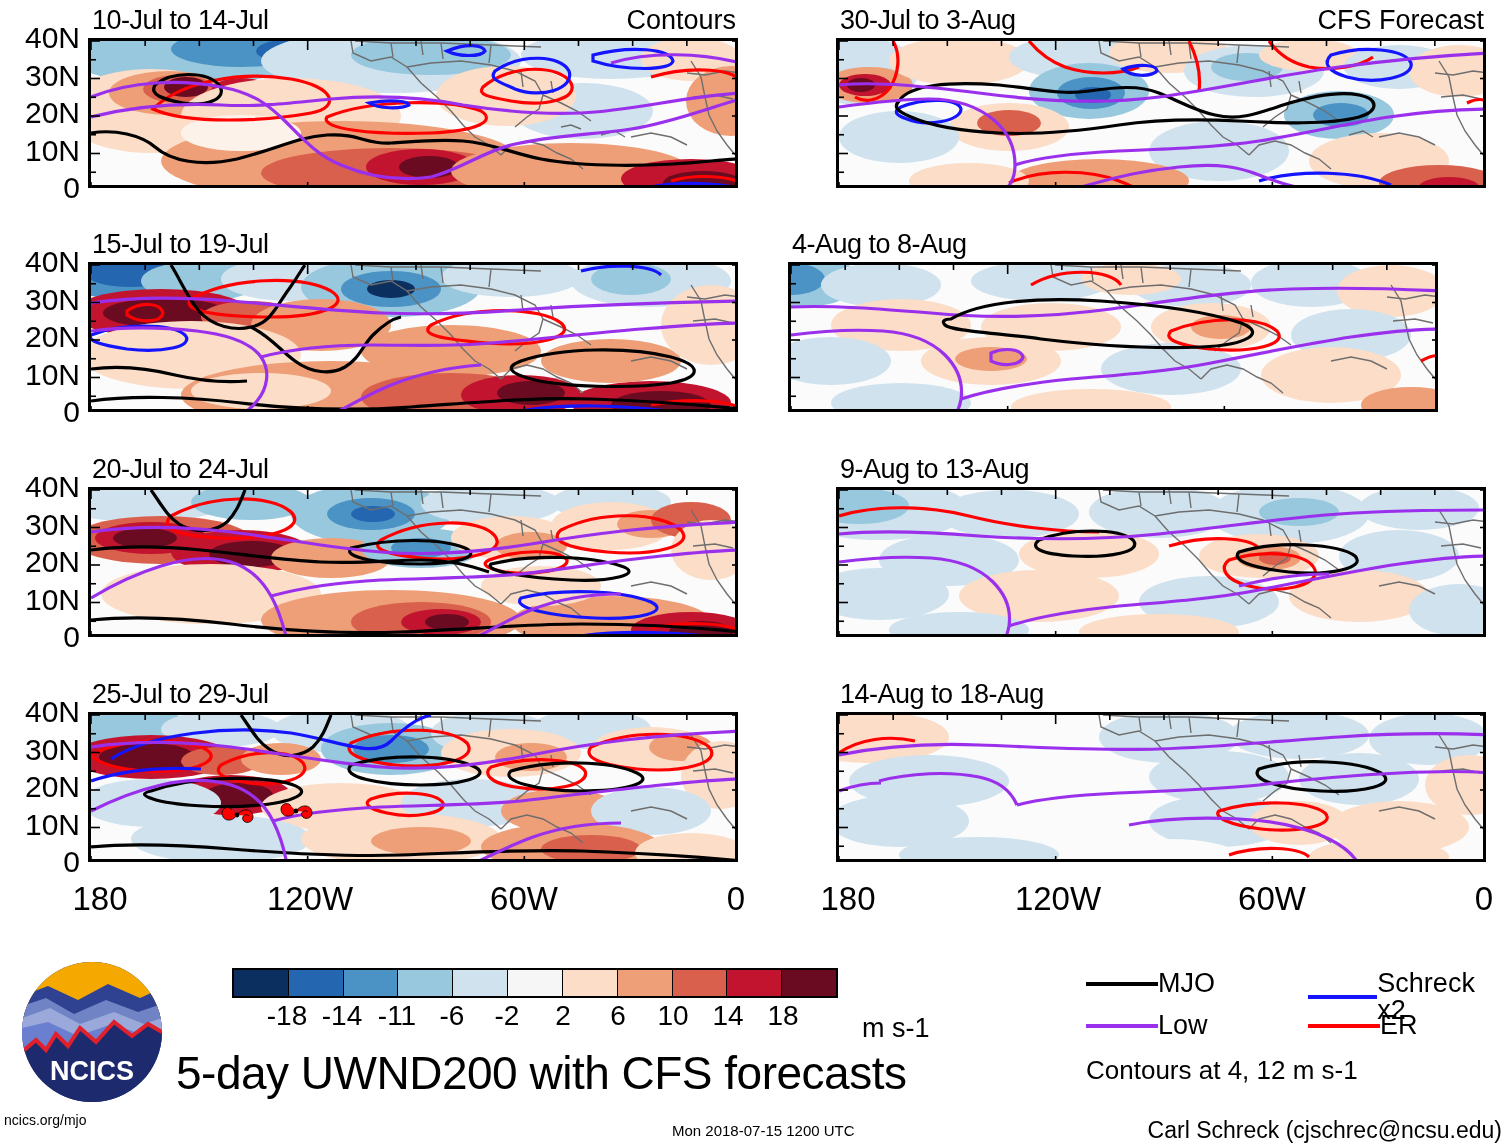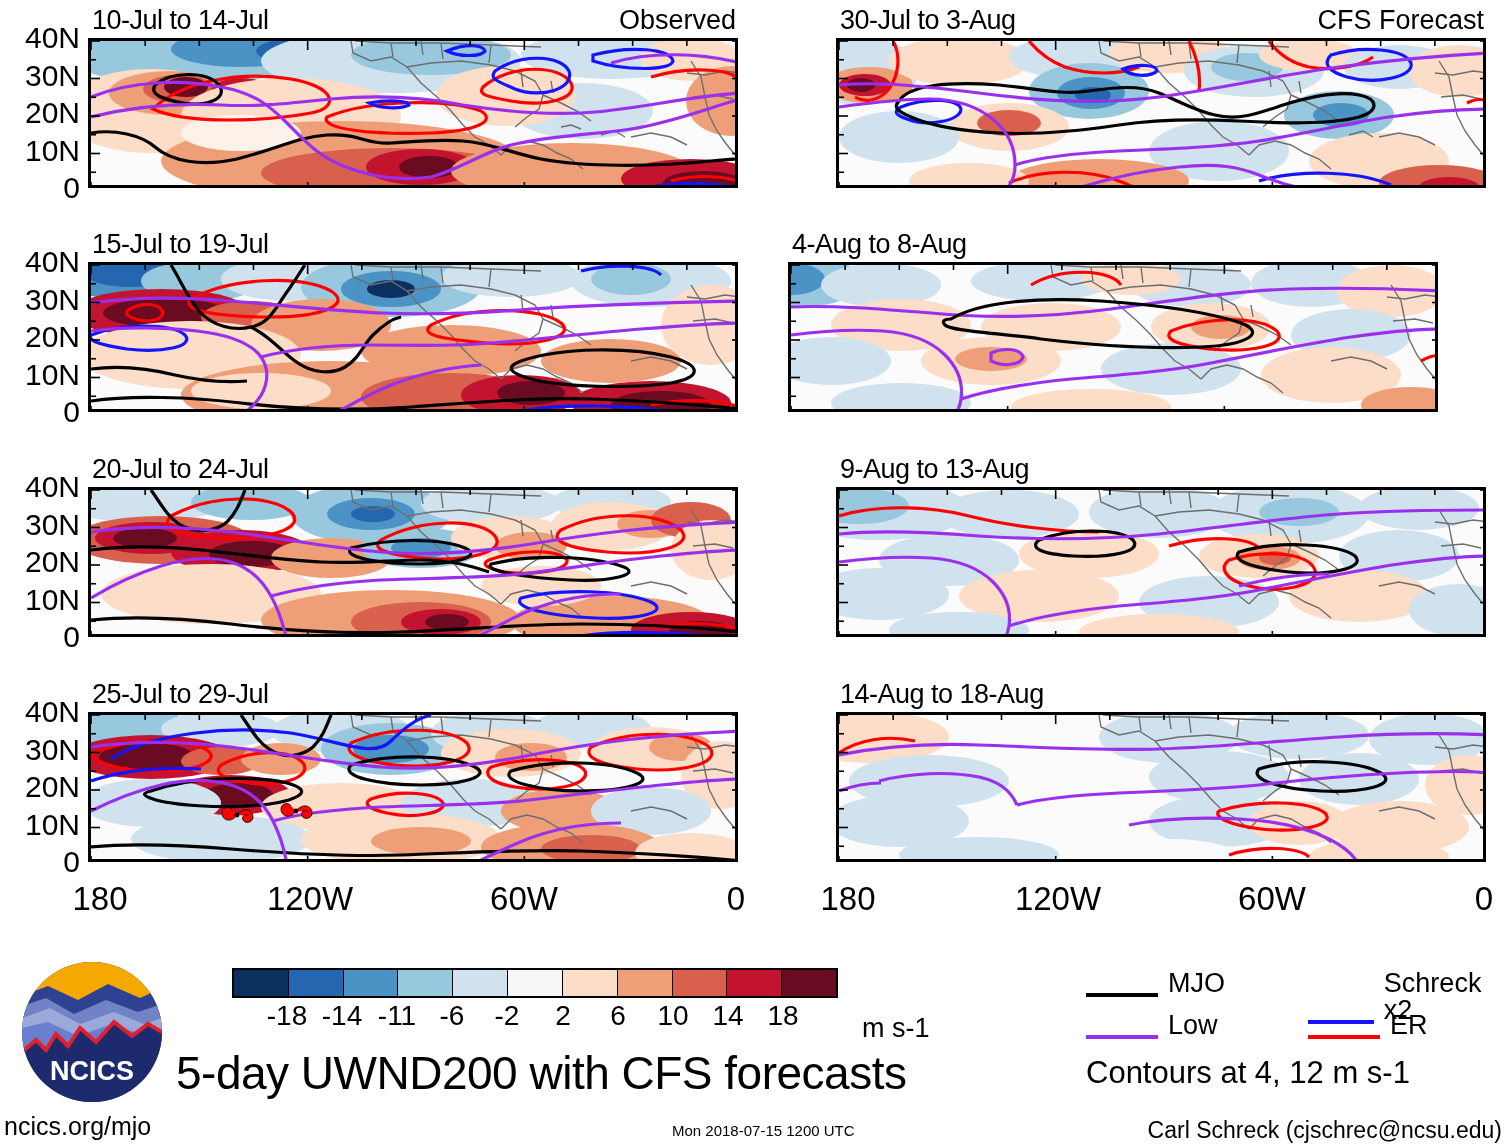--- a/index.html
+++ b/index.html
@@ -15,46 +15,46 @@
   .map svg{display:block;}
 
   .ylabels{position:absolute;text-align:right;font-size:30px;font-weight:400;line-height:1;}
   .ylabels span{position:absolute;right:0;transform:translateY(-50%);white-space:nowrap;}
 
   .xaxis{position:absolute;font-size:33px;}
   .xaxis span{position:absolute;transform:translateX(-50%);white-space:nowrap;text-align:center;}
 
   
   .logo{position:absolute;left:22px;top:962px;width:140px;height:140px;}
-  .logo-cap{position:absolute;left:4px;top:1112px;font-size:25px;}
+  .logo-cap{position:absolute;left:4px;top:1112px;font-size:14px;}
 
   .cbar{position:absolute;left:232px;top:968px;width:606px;height:30px;
         display:flex;border:2px solid #000;box-sizing:border-box;}
   .cbar div{flex:1 1 0;height:100%;border-right:1px solid #000;}
   .cbar div:last-child{border-right:none;}
   .cbar-ticks{position:absolute;left:232px;top:1000px;width:606px;height:30px;}
   .cbar-ticks span{position:absolute;transform:translateX(-50%);font-size:28px;white-space:nowrap;}
   .cbar-unit{position:absolute;left:862px;top:985px;font-size:27px;margin-top:28px;}
   .main-title{position:absolute;left:176px;top:1046px;font-size:46px;letter-spacing:-0.5px;white-space:nowrap;}
 
   .legend{position:absolute;left:1086px;top:970px;width:420px;height:86px;}
-  .leg-item{position:absolute;display:flex;align-items:flex-end;gap:10px;}
+  .leg-item{position:absolute;display:flex;align-items:center;gap:0;}
   .leg-line{width:72px;height:4px;display:inline-block;}
   .leg-text{font-size:27px;line-height:1;}
-  .leg-note{position:absolute;left:1086px;top:1055px;font-size:31px;white-space:nowrap;}
+  .leg-note{position:absolute;left:1086px;top:1055px;font-size:26px;white-space:nowrap;}
 
   .credit-left{position:absolute;left:672px;top:1122px;font-size:15px;}
   .credit-right{position:absolute;right:8px;top:1117px;font-size:23px;}
 </style>
 </head>
 <body>
 
 <div class="panel-wrap" style="left:88px;top:38px;width:650px;height:150px;">
   <div class="panel-title">10-Jul to 14-Jul</div>
-  <div class="panel-corner">Observed</div>
+  <div class="panel-corner">Contours</div>
   <div class="map" style="width:650px;height:150px;">
     <svg viewBox="0 0 650 150" width="650" height="150" preserveAspectRatio="none">
       <defs>
         <clipPath id="c1">
             <rect x="0" y="0" width="650" height="150"></rect>
           </clipPath>
       </defs>
       <g clip-path="url(#c1)">
         <rect width="650" height="150" fill="#fbfbfb"></rect>
 

